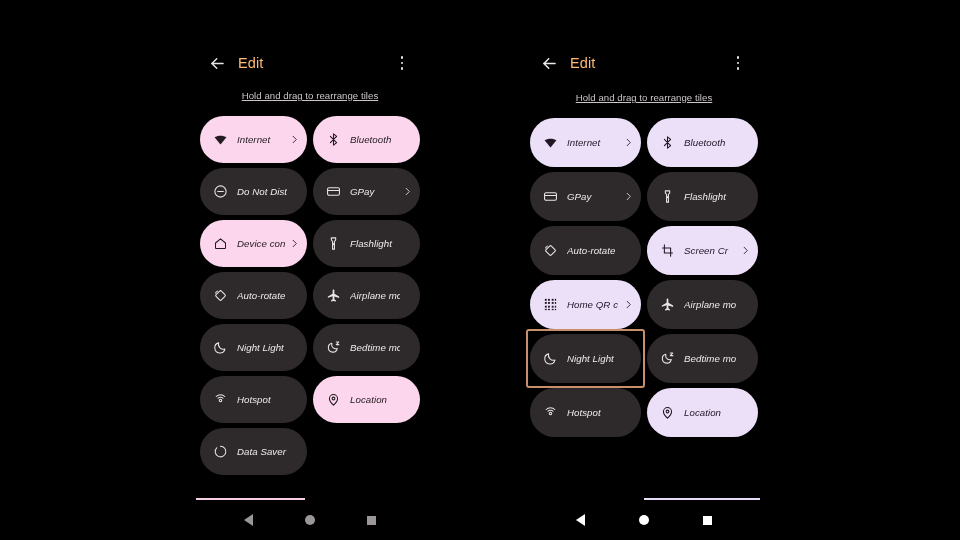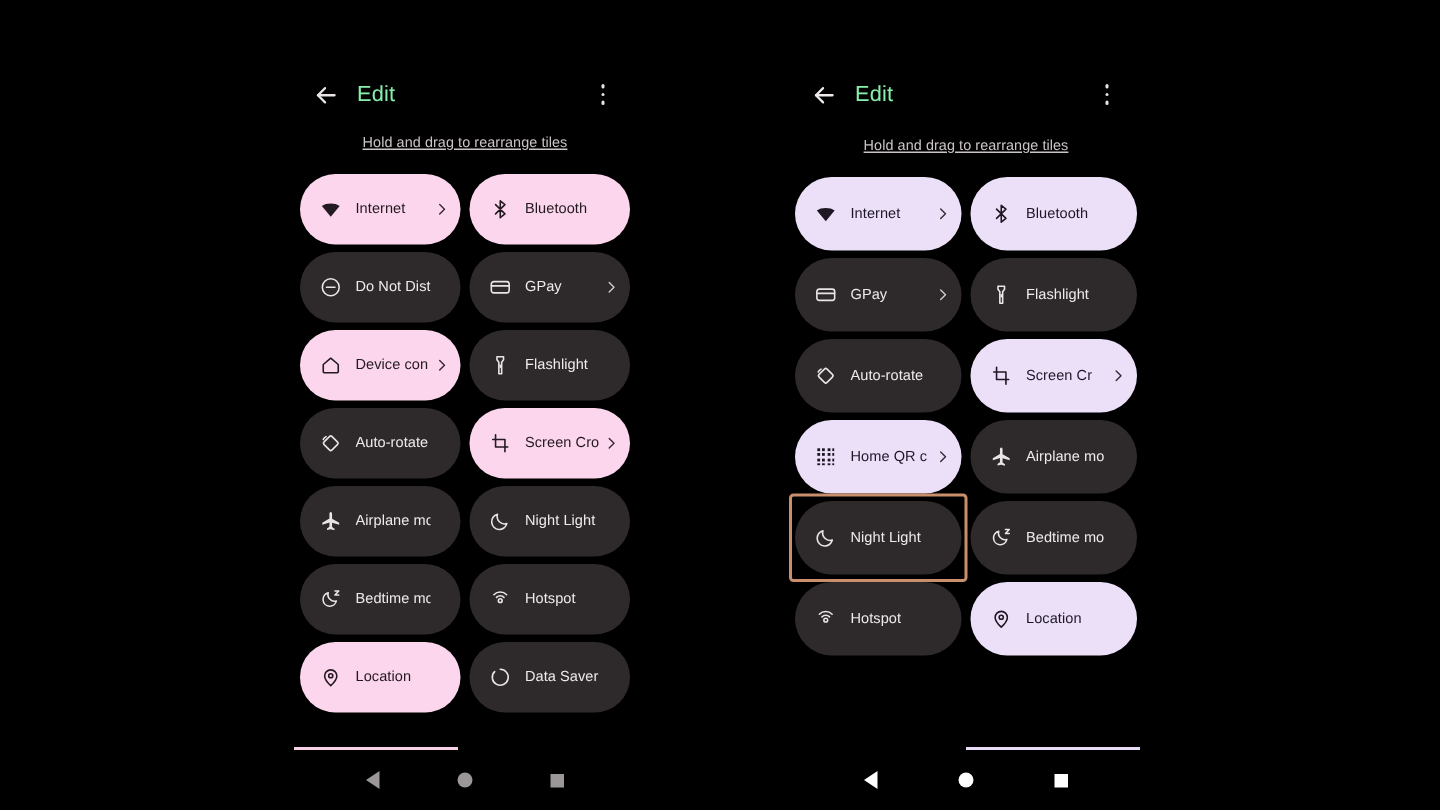--- a/index.html
+++ b/index.html
@@ -18,21 +18,21 @@
   
   .appbar { position: relative; height: 46px; margin-top: 44px; }
   .back-icon {
     position: absolute; left: 10px; top: 8px;
     width: 22px; height: 22px;
     display: flex; align-items: center; justify-content: center;
   }
   .back-icon svg { display: block; }
   .appbar-title {
     position: absolute; left: 42px; top: 8px;
-    font-size: 14.5px; color: #86efac; letter-spacing: .1px;
+    font-size: 14.5px; color: #fdba74; letter-spacing: .1px;
     line-height: 22px;
   }
   .overflow-icon {
     position: absolute; right: 12px; top: 8px;
     width: 20px; height: 22px;
     display: flex; flex-direction: column; align-items: center;
     justify-content: center; gap: 3px;
   }
   .overflow-icon i { width: 2.6px; height: 2.6px; border-radius: 50%; background: #e9e4e6; display:block; }
 
@@ -53,20 +53,21 @@
   .phone.right .grid { column-gap: 6px; row-gap: 5px; margin-top: 15px; padding: 0 2px; }
 
   .tile {
     position: relative;
     height: 47px;
     border-radius: 24px;
     display: flex; align-items: center;
     padding-left: 13px;
     overflow: hidden;
     background: #2e2a2b;
+    font-style: italic;
   }
   .phone.right .tile { height: 49px; border-radius: 25px; }
 
   .tile.on { background: #fbd6ec; }
   .phone.right .tile.on { background: #ece0f9; }
 
   .tile .t-icon {
     flex: 0 0 auto; width: 15px; height: 15px;
     display: flex; align-items: center; justify-content: center;
     color: #e9e4e6;
@@ -242,34 +243,20 @@
         <div class="tile">
           <span class="t-icon">
             <svg viewBox="0 0 24 24" fill="none" stroke="#e9e4e6" stroke-width="1.7" stroke-linecap="round" stroke-linejoin="round">
               <rect x="6" y="6" width="12" height="12" rx="2" transform="rotate(45 12 12)"></rect>
               <path d="M4 8a9 9 0 0 1 3-3"></path>
             </svg>
           </span>
           <span class="t-label">Auto-rotate</span>
           <span class="t-chev hidden">
             <svg viewBox="0 0 24 24" width="11" height="11" fill="none" stroke="#cfc8cb" stroke-width="2.1" stroke-linecap="round" stroke-linejoin="round">
-              <polyline points="9 5 16 12 9 19"></polyline>
-            </svg>
-          </span>
-        </div>
-        <div class="tile on">
-          <span class="t-icon">
-            <svg viewBox="0 0 24 24" fill="none" stroke="#241a21" stroke-width="1.7" stroke-linecap="round" stroke-linejoin="round">
-              <path d="M7 3v13h13"></path>
-              <path d="M17 21V8H4"></path>
-            </svg>
-          </span>
-          <span class="t-label">Screen Cro</span>
-          <span class="t-chev">
-            <svg viewBox="0 0 24 24" width="11" height="11" fill="none" stroke="#3a2c35" stroke-width="2.1" stroke-linecap="round" stroke-linejoin="round">
               <polyline points="9 5 16 12 9 19"></polyline>
             </svg>
           </span>
         </div>
         <div class="tile">
           <span class="t-icon">
             <svg viewBox="0 0 24 24">
               <path d="M12 2.2c.9 0 1.4.9 1.4 2v5.1l7.6 4.4v2.1l-7.6-2.3v4.6l2.6 1.9v1.6L12 20.6l-4 .8v-1.6l2.6-1.9v-4.6L3 15.6v-2.1l7.6-4.4V4.2c0-1.1.5-2 1.4-2Z" fill="#e9e4e6"></path>
             </svg>
           </span>

